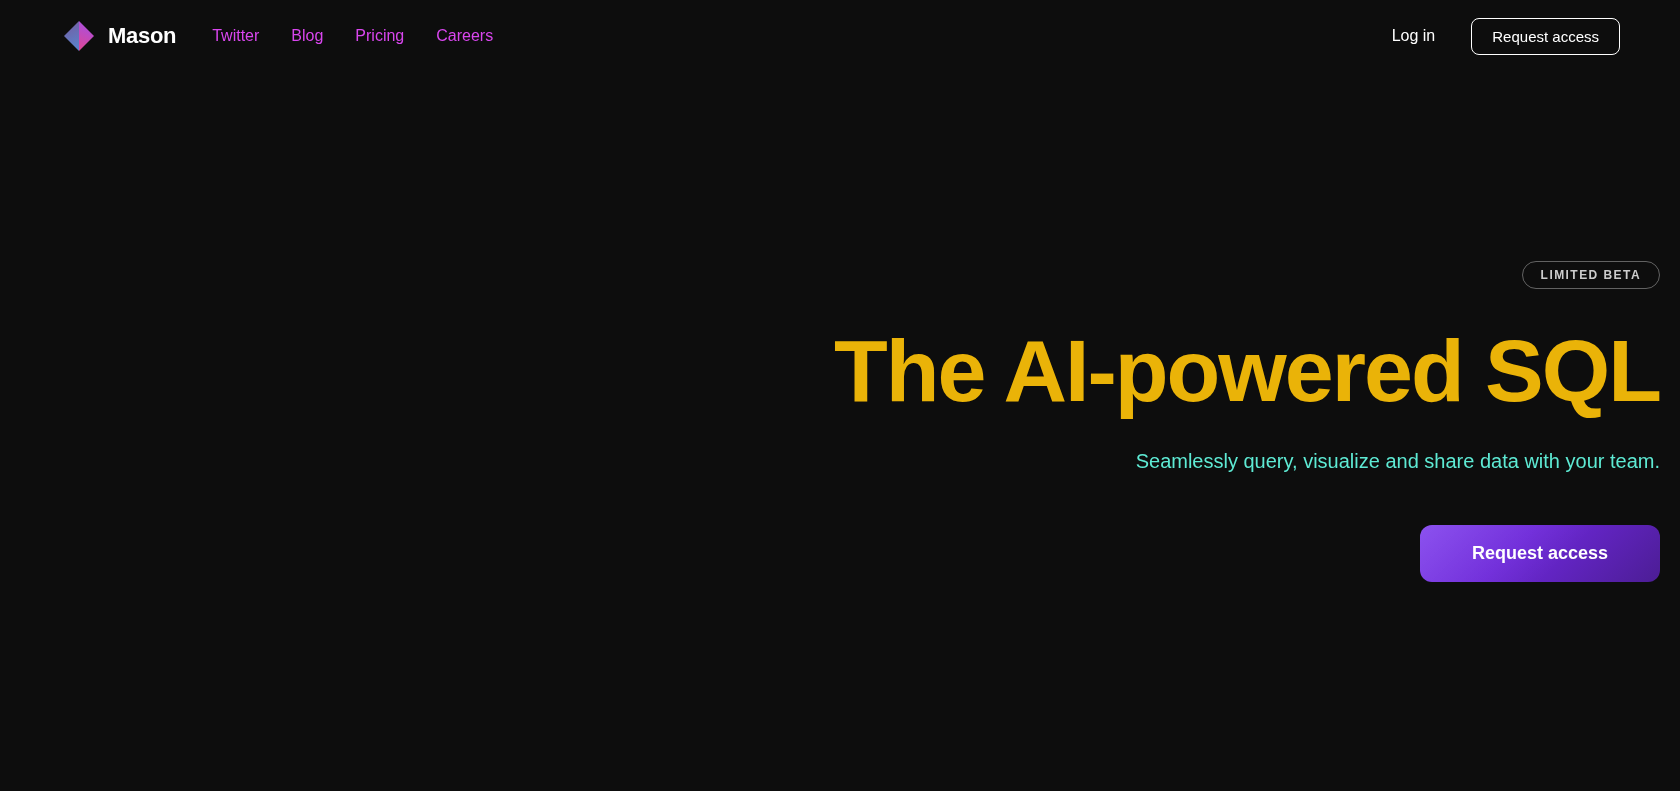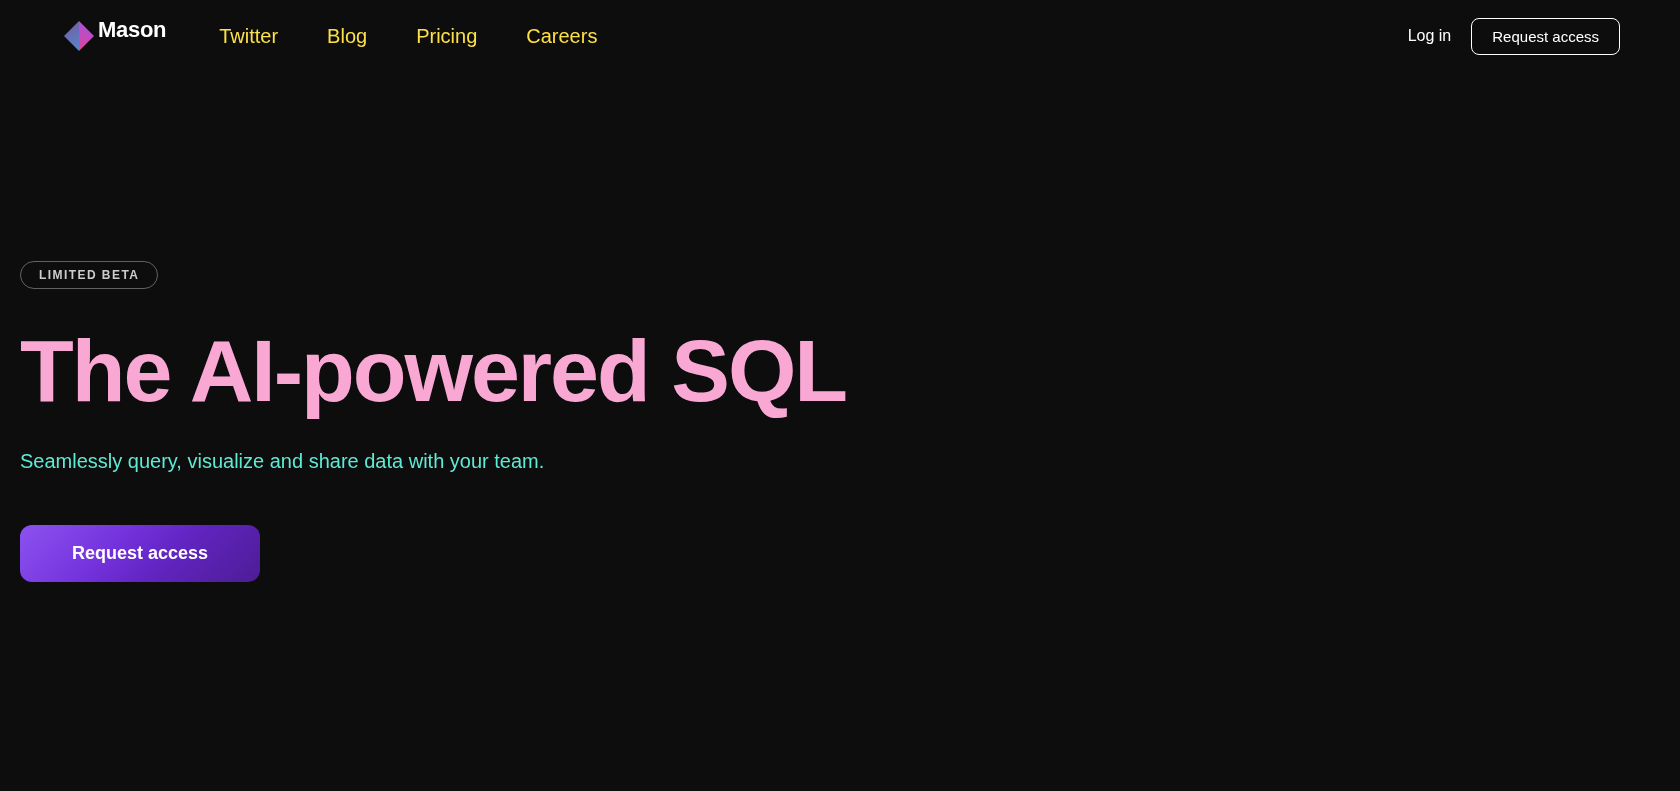--- a/index.html
+++ b/index.html
@@ -25,20 +25,22 @@
     }
 
     .nav-left {
       display: flex;
       align-items: center;
       gap: 36px;
     }
 
     .logo-group {
       display: flex;
+      align-items: center;
+      gap: 10px;
       text-decoration: none;
     }
 
     .logo-icon {
       width: 38px;
       height: 38px;
     }
 
     .logo-wordmark {
       font-size: 22px;
@@ -48,32 +50,31 @@
     }
 
     .nav-links {
       display: flex;
       align-items: center;
       gap: 32px;
       list-style: none;
     }
 
     .nav-links a {
-      color: #fde047;
+      color: #d946ef;
       text-decoration: none;
-      font-size: 20px;
+      font-size: 16px;
       font-weight: 400;
       transition: color 0.2s;
-      margin-left: 17px;
     }
 
     .nav-right {
       display: flex;
       align-items: center;
-      gap: 8px;
+      gap: 24px;
     }
 
     .btn-login {
       background: none;
       border: none;
       color: #ffffff;
       font-size: 16px;
       font-weight: 400;
       cursor: pointer;
       padding: 8px 12px;
@@ -88,21 +89,21 @@
       padding: 9px 20px;
       border-radius: 8px;
       cursor: pointer;
       transition: background 0.2s;
     }
 
     
     .hero {
       display: flex;
       flex-direction: column;
-      align-items: flex-start;
+      align-items: flex-end;
       justify-content: center;
       text-align: center;
       padding: 60px 20px 80px;
       min-height: calc(791px - 72px);
     }
 
     .badge {
       display: inline-flex;
       align-items: center;
       border: 1.5px solid rgba(255,255,255,0.35);
@@ -118,21 +119,21 @@
       letter-spacing: 0.12em;
       color: #cccccc;
       text-transform: uppercase;
     }
 
     .hero-title {
       font-size: 88px;
       font-weight: 900;
       line-height: 1.05;
       letter-spacing: -2px;
-      color: #f9a8d4;
+      color: #eab308;
       max-width: 860px;
       margin-bottom: 28px;
     }
 
     .hero-subtitle {
       font-size: 20px;
       font-weight: 400;
       color: #5eead4;
       max-width: 560px;
       line-height: 1.6;

